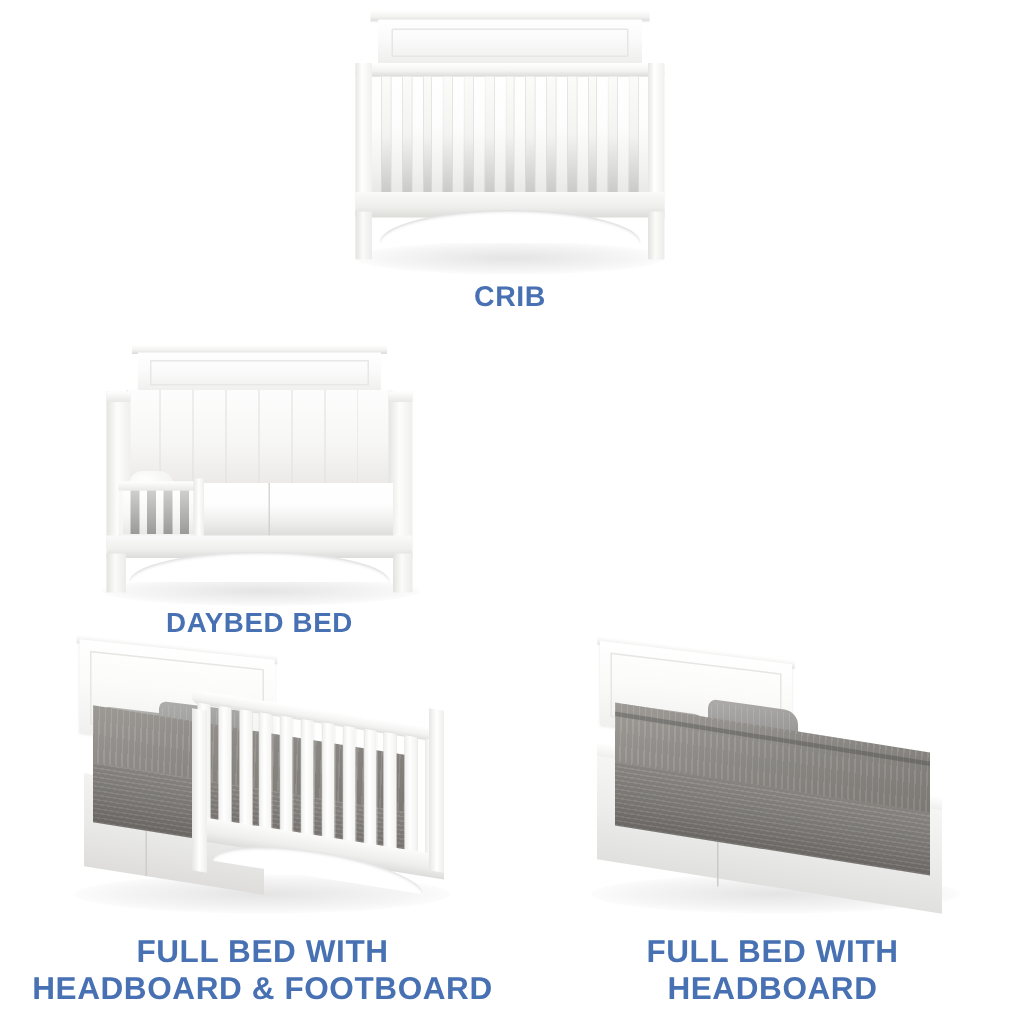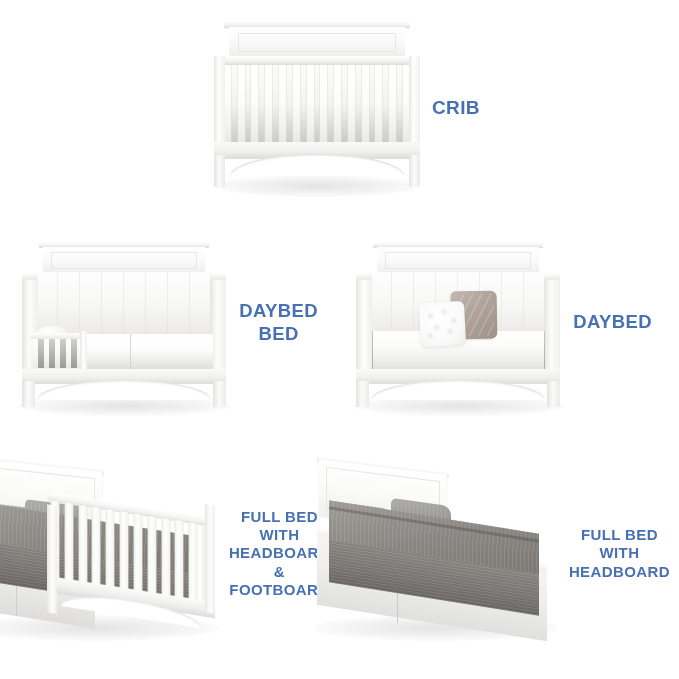--- a/index.html
+++ b/index.html
@@ -19,21 +19,21 @@
     width: 679px;
     height: 679px;
     position: relative;
     background: #ffffff;
   }
 
   
   .bed-cell {
     position: absolute;
     display: flex;
-    flex-direction: row;
+    flex-direction: column;
     align-items: center;
     justify-content: flex-end;
   }
   .bed-figure {
     position: relative;
     flex: 0 0 auto;
   }
   .bed-label {
     margin-top: 6px;
     color: #4871b3;
@@ -49,21 +49,21 @@
   #cell-crib .bed-label { font-size: 19px; }
 
   
   #cell-toddler { left: 28px; top: 212px; width: 290px; height: 215px; }
   #cell-daybed  { left: 362px; top: 212px; width: 290px; height: 215px; }
   #cell-toddler .bed-label, #cell-daybed .bed-label { font-size: 18.5px; }
 
   
   #cell-fullhf { left: 20px; top: 428px; width: 310px; height: 245px; }
   #cell-fullh  { left: 360px; top: 428px; width: 310px; height: 245px; }
-  #cell-fullhf .bed-label, #cell-fullh .bed-label { font-size: 15px; }
+  #cell-fullhf .bed-label, #cell-fullh .bed-label { font-size: 21px; }
 
   .shadow-pad {
     position: absolute;
     border-radius: 50%;
     background: radial-gradient(ellipse at center, rgba(120,120,125,0.20) 0%, rgba(120,120,125,0.07) 55%, rgba(255,255,255,0) 78%);
     pointer-events: none;
   }
 
   
   #crib-fig { width: 230px; height: 180px; }
@@ -494,40 +494,20 @@
         <div class="tb-guard-post"></div>
       </div>
       <div class="conv-baserail"></div>
       <div class="conv-arch"></div>
       <div class="conv-legL"></div>
       <div class="conv-legR"></div>
     </div>
     <div class="bed-label">DAYBED BED</div>
   </div>
 
-  <div class="bed-cell" id="cell-daybed">
-    <div class="bed-figure conv-fig" id="daybed-fig">
-      <div class="shadow-pad" style="left:10px; top:166px; width:212px; height:20px;"></div>
-      <div class="conv-topcap"></div>
-      <div class="conv-headpanel"></div>
-      <div class="conv-backboard"></div>
-      <div class="conv-armL"></div>
-      <div class="conv-armR"></div>
-      <div class="db-matt-endL"></div>
-      <div class="db-matt-endR"></div>
-      <div class="db-mattress"></div>
-      <div class="db-pillow-taupe"></div>
-      <div class="db-pillow-white"></div>
-      <div class="conv-baserail"></div>
-      <div class="conv-arch"></div>
-      <div class="conv-legL"></div>
-      <div class="conv-legR"></div>
-    </div>
-    <div class="bed-label">DAYBED</div>
-  </div>
 
   <div class="bed-cell" id="cell-fullhf">
     <div class="bed-figure" id="fullhf-fig">
       <div class="shadow-pad" style="left:10px; top:162px; width:250px; height:26px;"></div>
       <div class="hf-head-cap"></div>
       <div class="hf-headboard"></div>
       <div class="hf-pillow1"></div>
       <div class="hf-pillow2"></div>
       <div class="hf-skirt"></div>
       <div class="hf-comforter-top"></div>

